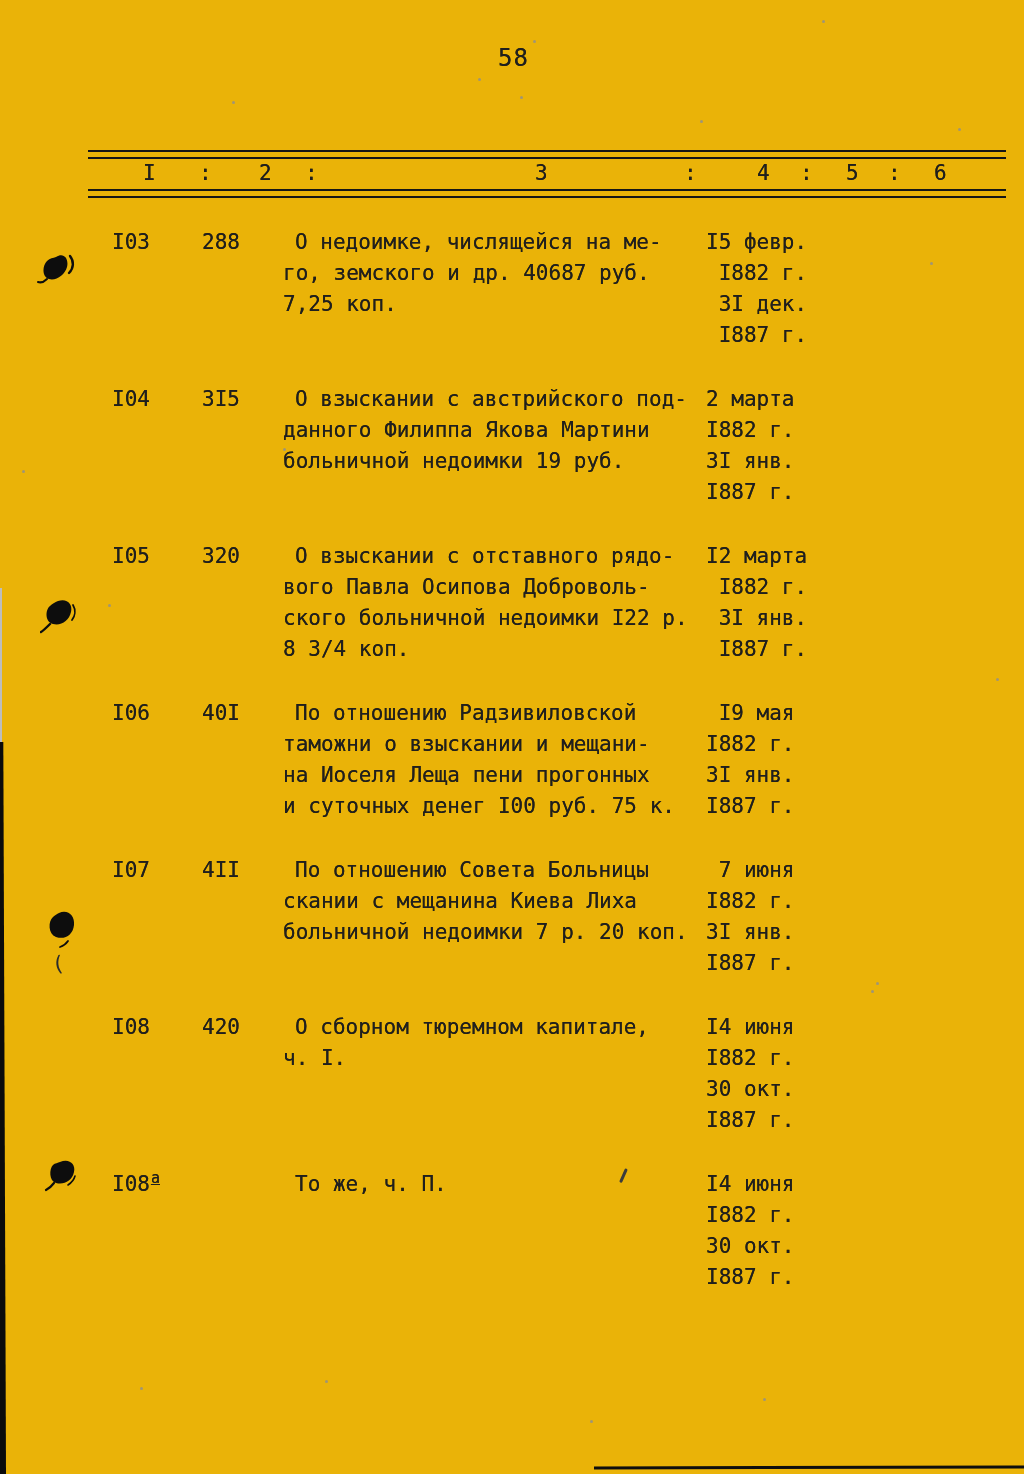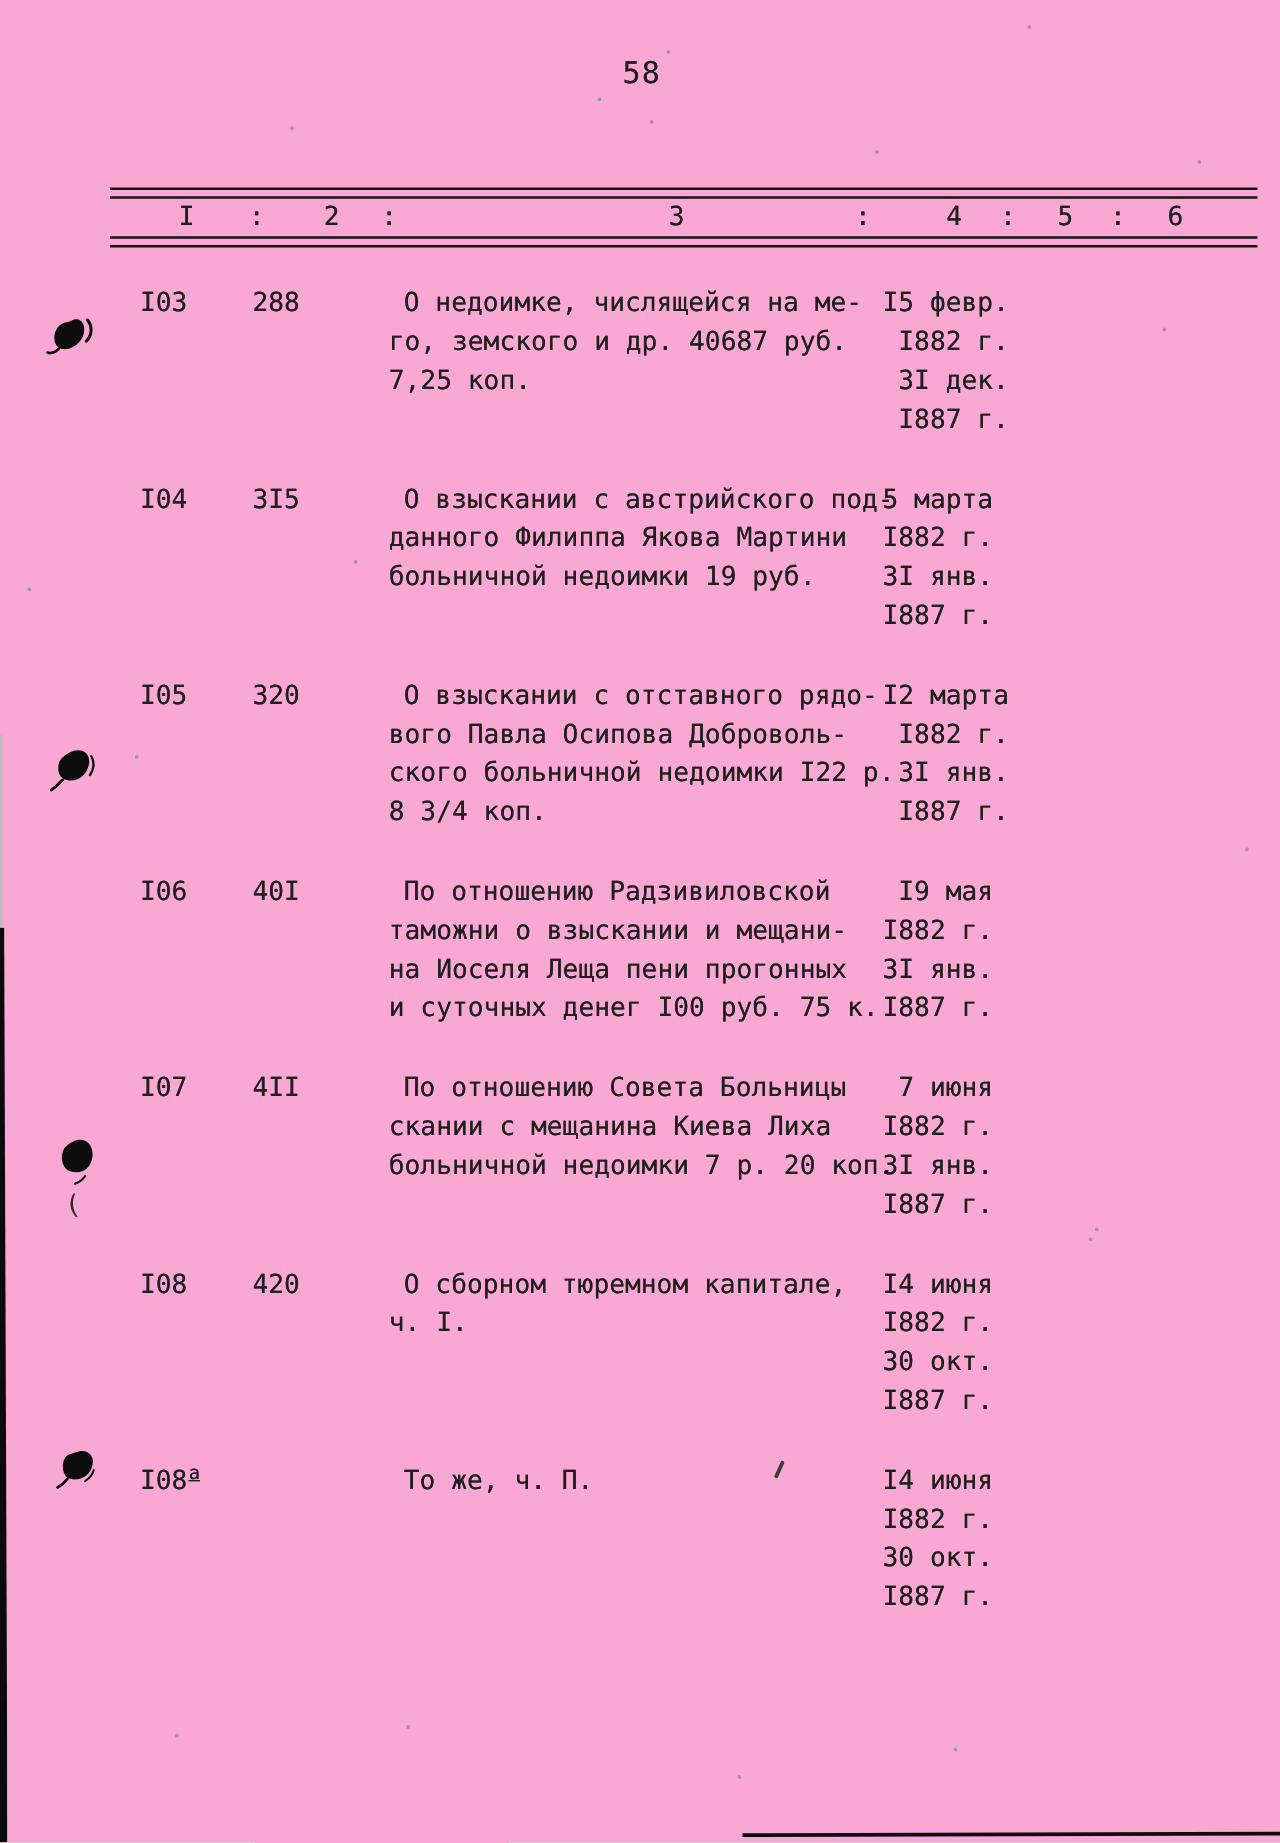--- a/index.html
+++ b/index.html
@@ -1,18 +1,18 @@
 <!DOCTYPE html>
 <html><head>
 <meta charset="utf-8">
 <style>
   html,body { margin:0; padding:0; background:#d8d8d8; }
   .page {
     position:relative; width:1024px; height:1474px; margin:0 auto;
-    background:#f9a8d4; overflow:hidden;
+    background:#eab308; overflow:hidden;
     font-family:"DejaVu Sans Mono","Liberation Mono",monospace;
     color:#1f1f1f;
   }
   .typed { text-shadow:0 0 0.5px rgba(10,10,10,0.75); }
 
   
   .page-number {
     position:absolute; top:44px; left:498px;
     font-size:24px; letter-spacing:1px;
   }
@@ -31,21 +31,21 @@
   .hx3 { left:757px; } .hs3 { left:800px; }
   .hx4 { left:846px; } .hs4 { left:888px; }
   .hx5 { left:934px; }
 
   
   .rows { position:absolute; top:227px; left:0; width:972px; }
   .row { position:relative; height:124px; margin-bottom:33px;
          font-size:21px; line-height:31px; }
   .col-num   { position:absolute; left:112px; top:0; white-space:nowrap; }
   .col-file  { position:absolute; left:202px; top:0; white-space:nowrap; }
-  .col-desc  { position:absolute; left:311px; top:0; width:400px; white-space:nowrap; }
+  .col-desc  { position:absolute; left:283px; top:0; width:400px; white-space:nowrap; }
   .col-desc .line:first-child { text-indent:12px; }
   .col-dates { position:absolute; left:706px; top:0; white-space:nowrap;text-align:right; }
   sup.num-sup { font-size:15px; line-height:0; vertical-align:super;
                 text-decoration:underline; margin-left:1px; }
 
   
   .ink { position:absolute; }
   .ink-a { left:36px;  top:250px; }
   .ink-b { left:40px;  top:596px; }
   .ink-c { left:42px;  top:908px; }
@@ -109,21 +109,21 @@
 
     <div class="row">
       <span class="col-num typed">I04</span>
       <span class="col-file typed">3I5</span>
       <div class="col-desc typed">
           <div class="line">О взыскании с австрийского под-</div>
           <div class="line">данного Филиппа Якова Мартини</div>
           <div class="line">больничной недоимки 19 руб.</div>
         </div>
       <div class="col-dates typed">
-          <div class="line">5 марта</div>
+          <div class="line">2 марта</div>
           <div class="line">I882 г.</div>
           <div class="line">3I янв.</div>
           <div class="line">I887 г.</div>
         </div>
     </div>
 
     <div class="row">
       <span class="col-num typed">I05</span>
       <span class="col-file typed">320</span>
       <div class="col-desc typed">

